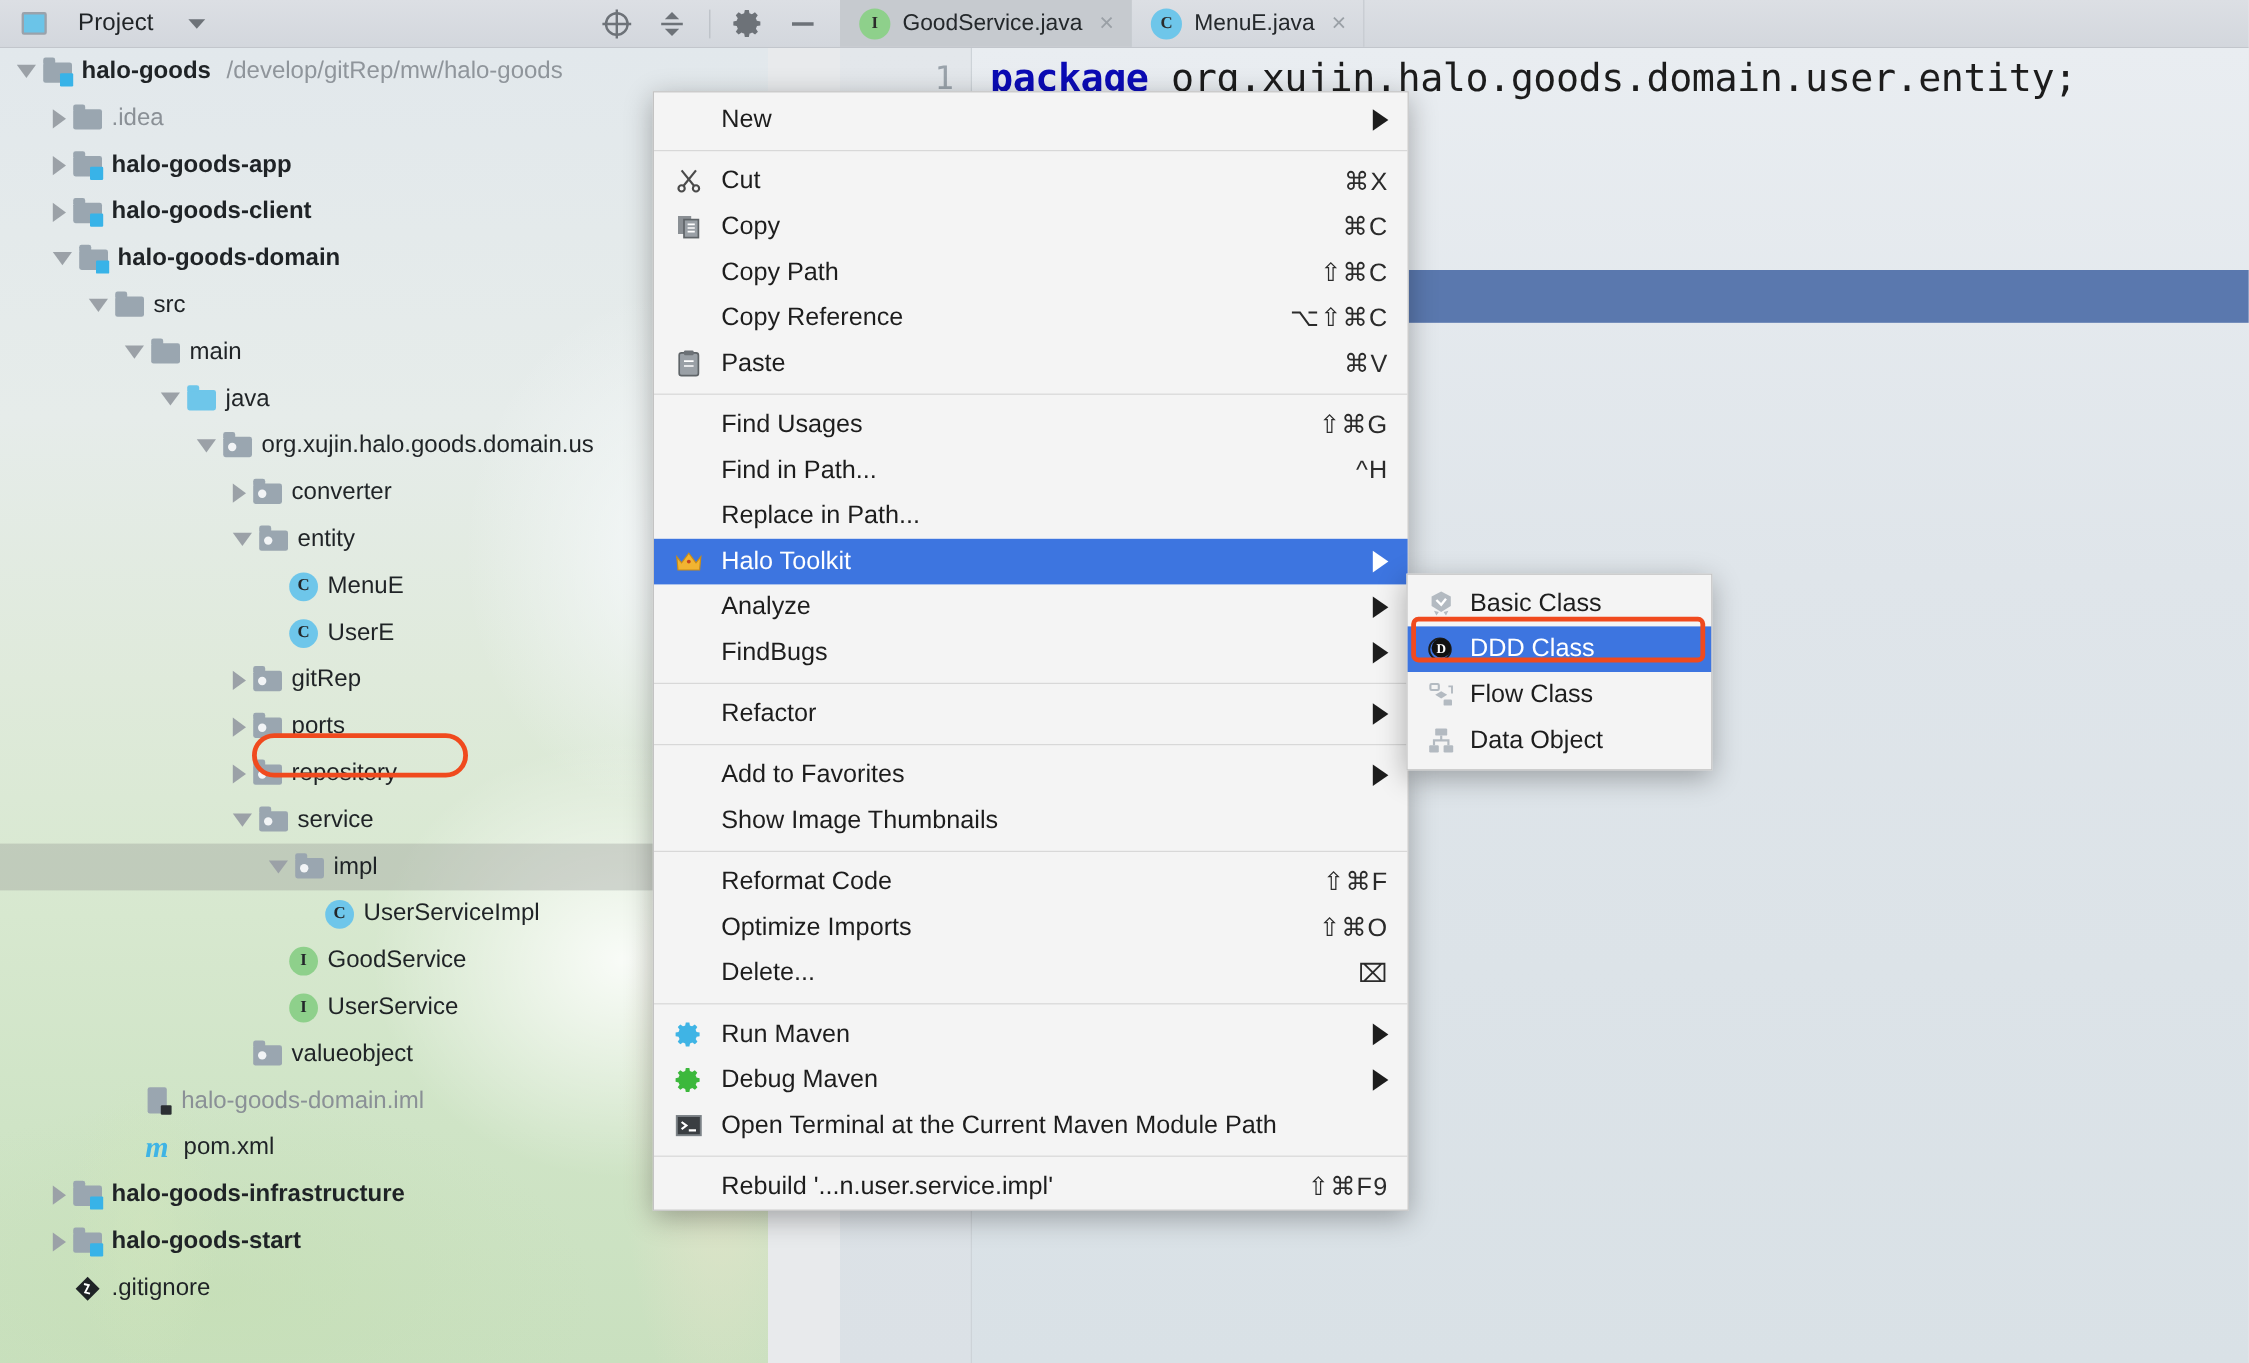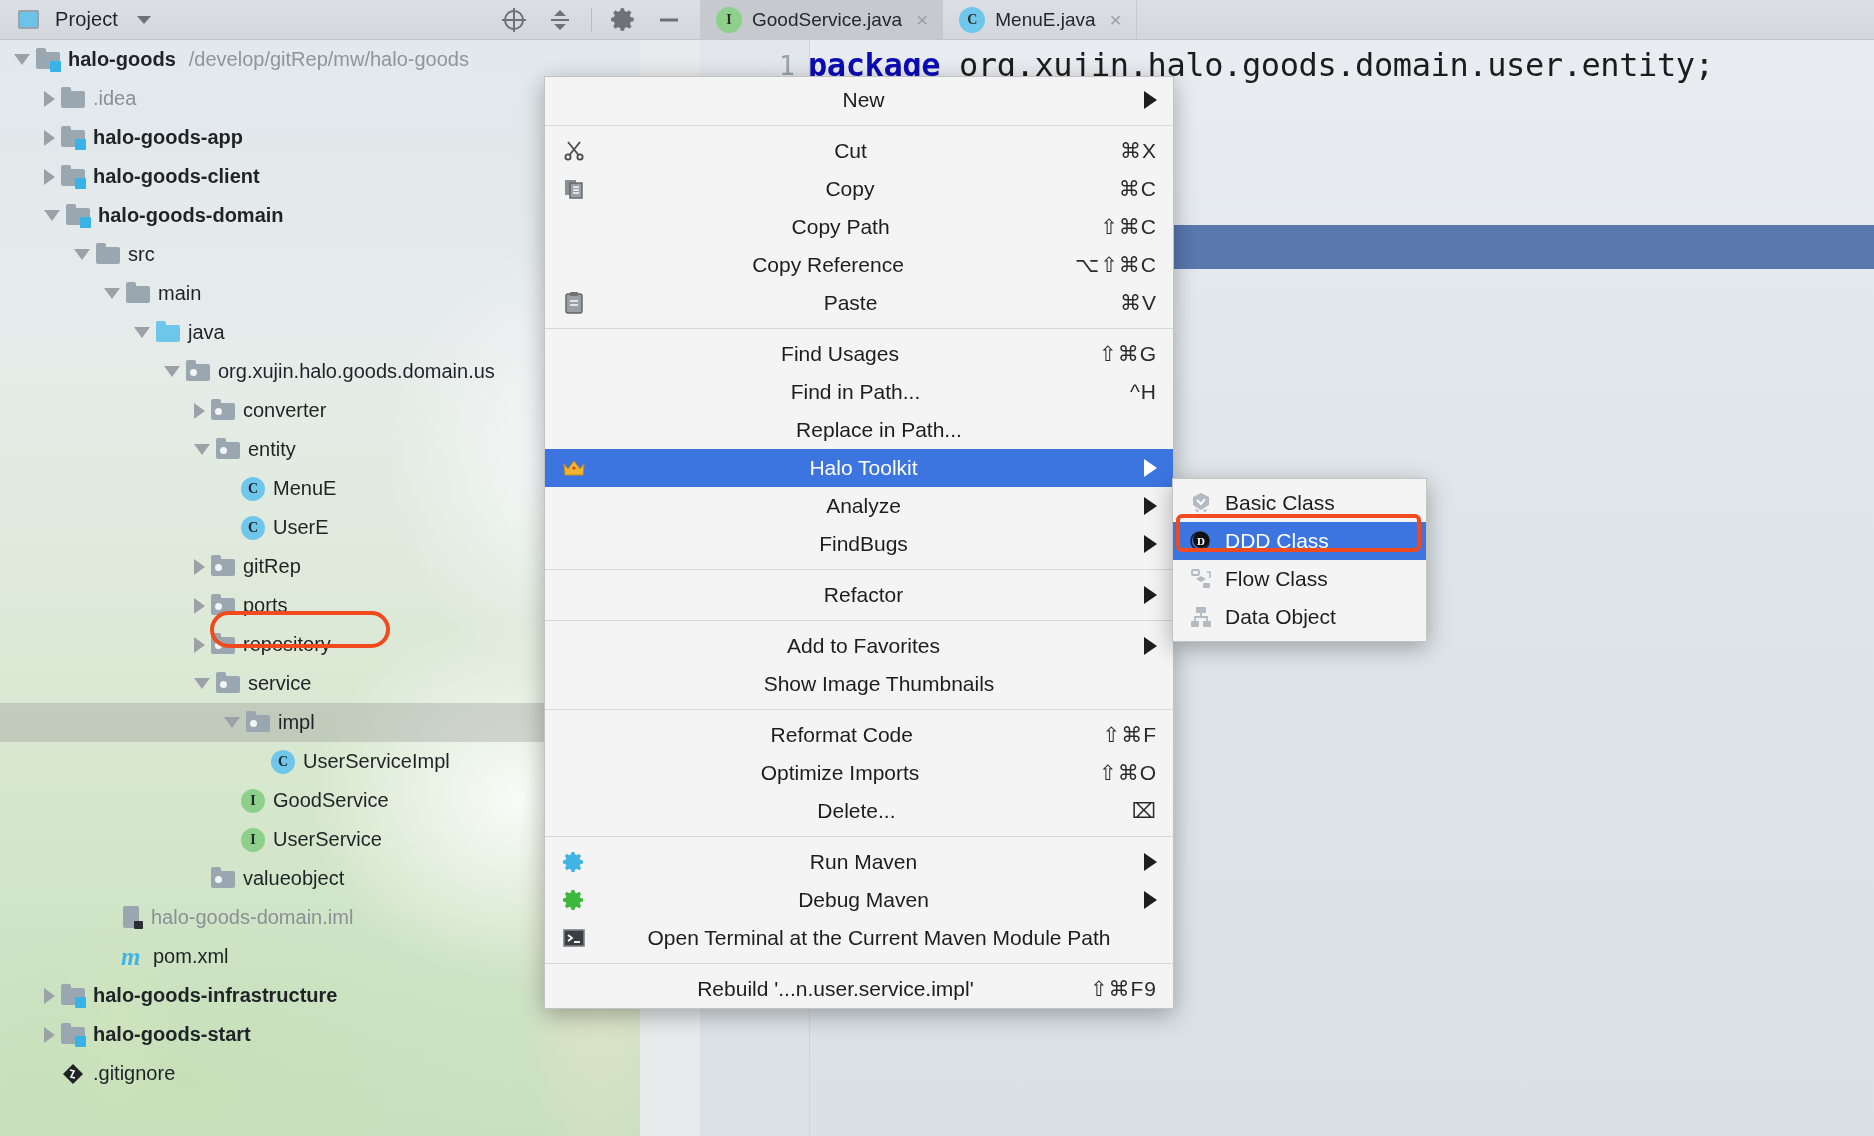--- a/index.html
+++ b/index.html
@@ -28,21 +28,21 @@
       radial-gradient(ellipse 90px 180px at 120px 980px, rgba(210,230,190,0.5), rgba(210,230,190,0) 70%);
   }
 
   
   .toolwindow-header {
     position: absolute; left: 0; top: 0; width: 700px; height: 40px;
     background: linear-gradient(180deg,#dcdfe4 0%,#d3d7dd 100%);
     border-bottom: 1px solid #c2c6cc;
     display: flex; align-items: center;
   }
-  .tw-title { display: flex; align-items: center; gap: 16px; padding-left: 18px; }
+  .tw-title { display: flex; align-items: center; gap: 26px; padding-left: 18px; }
   .tw-proj-icon {
     width: 21px; height: 19px; background: #6bc4e8;
     border: 2px solid #9aa2ab; border-radius: 2px;
   }
   .tw-label { font-size: 20px; color: #1f2326; letter-spacing: .1px; }
   .caret-dn {
     width: 0; height: 0; border-left: 7px solid transparent;
     border-right: 7px solid transparent; border-top: 8px solid #6d7278;
     margin-left: 3px;
   }
@@ -80,21 +80,21 @@
   .gutter {
     position: absolute; left: 0; top: 0; width: 110px; height: 100%;
     background: linear-gradient(180deg,#e3e7eb,#dbe1e6);
     border-right: 1px solid #cdd3d8;
   }
   .lineno {
     position: absolute; right: 14px; top: 10px;
     font-family: "DejaVu Sans Mono", monospace; font-size: 27px; color: #9aa3ab;
   }
   .code-line {
-    position: absolute; left: 108px; top: 6px; white-space: pre;
+    position: absolute; left: 125px; top: 6px; white-space: pre;
     font-family: "DejaVu Sans Mono", monospace; font-size: 32px; letter-spacing: -0.4px;
   }
   .kw { color: #0b0bb5; font-weight: bold; }
   .plain { color: #1c1c1c; }
   .sel-line {
     position: absolute; left: 0; top: 185px; right: 0; height: 44px;
     background: #5a78ae;
   }
 
   
@@ -196,21 +196,20 @@
   }
 
   
   .ctx {
     position: absolute; left: 544px; top: 76px; width: 630px;
     background: #f4f4f4;
     border: 1px solid #c3c3c3;
     box-shadow: 0 6px 22px rgba(0,0,0,.30);
     padding: 4px 0 0 0;
     z-index: 50;
-    text-align: center;
   }
   .mi {
     position: relative; height: 38px; display: flex; align-items: center;
     padding: 0 16px 0 14px; font-size: 21px; color: #1d1d1d; white-space: nowrap;
   }
   .mi.sel { background: #3d75e0; color: #ffffff; }
   .mi-ico { width: 30px; flex: 0 0 30px; display: flex; align-items: center; justify-content: center; margin-right: 12px; }
   .mi-txt { flex: 1 1 auto; }
   .mi-key {
     margin-left: 20px; color: #2b2b2b; font-size: 21px;

